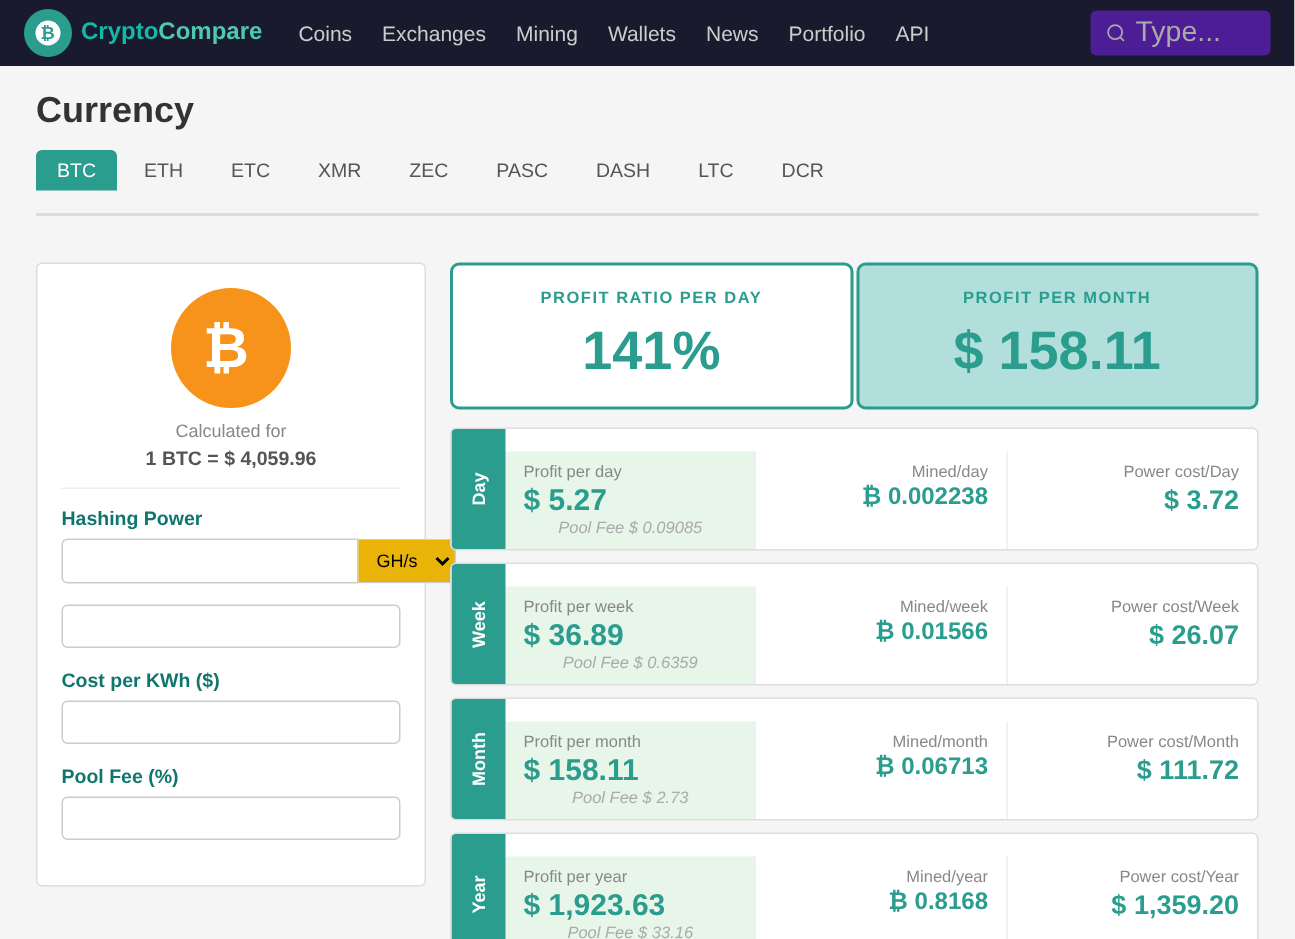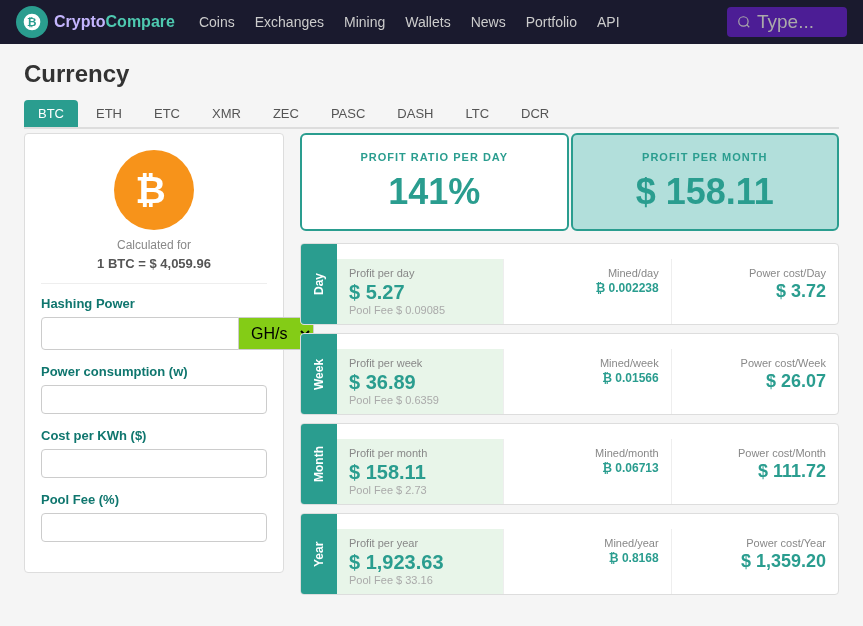--- a/index.html
+++ b/index.html
@@ -20,21 +20,21 @@
     }
     .nav-logo-circle {
       width: 32px; height: 32px;
       border-radius: 50%;
       background: #2a9d8f;
       display: flex; align-items: center; justify-content: center;
       margin-right: 6px;
     }
     .nav-logo-circle svg { width: 20px; height: 20px; }
     .nav-logo-text { color: white; font-size: 16px; font-weight: bold; }
-    .nav-logo-text span { color: #c4b5fd; }
+    .nav-logo-text span { color: #14b8a6; }
     .nav-links { display: flex; gap: 20px; flex: 1; }
     .nav-links a {
       color: #ccc;
       text-decoration: none;
       font-size: 14px;
     }
     .nav-search {
       display: flex;
       align-items: center;
       background: #4c1d95;
@@ -52,23 +52,23 @@
       font-size: 24px;
       color: #333;
       font-weight: bold;
       margin-bottom: 12px;
     }
 
     
     .currency-tabs {
       display: flex;
       gap: 4px;
-      margin-bottom: 4px;
+      margin-bottom: 31px;
       border-bottom: 2px solid #ddd;
-      padding-bottom: 0;
+      padding-bottom: 15px;
     }
     .currency-tab {
       padding: 6px 14px;
       border-radius: 4px 4px 0 0;
       cursor: pointer;
       color: #555;
       font-size: 13px;
       background: transparent;
       border: none;
     }
@@ -137,22 +137,22 @@
       border-radius: 4px 0 0 4px;
       padding: 6px 10px;
       font-size: 13px;
       outline: none;
     }
     .input-group select {
       border: 1px solid #ccc;
       border-left: none;
       border-radius: 0 4px 4px 0;
       padding: 6px 8px;
-      background: #84cc16;
-      font-size: 16px;
+      background: #eab308;
+      font-size: 12px;
       cursor: pointer;
     }
     .solo-input {
       width: 100%;
       border: 1px solid #ccc;
       border-radius: 4px;
       padding: 6px 10px;
       font-size: 13px;
       outline: none;
       margin-bottom: 14px;
@@ -237,32 +237,32 @@
       color: #888;
       margin-bottom: 2px;
       text-align: right;
     }
     .cell-value {
       font-size: 18px;
       font-weight: bold;
       color: #2a9d8f;
       text-align: right;
     }
-    .cell-value.bitcoin { font-size: 12px; }
+    .cell-value.bitcoin { font-size: 16px; }
     .cell-sub {
       font-size: 11px;
       color: #aaa;
       text-align: right;
     }
     .profit-main {
       text-align: left;
     }
     .profit-main .cell-label { text-align: left; }
     .profit-main .cell-value { text-align: left; font-size: 20px; }
-    .profit-main .cell-sub { text-align: left; }
+    .profit-main .cell-sub { text-align: center; font-style: italic; }
   </style>
 </head>
 <body>
 
 <nav>
   <div class="nav-logo">
     <div class="nav-logo-circle">
       <svg viewBox="0 0 24 24" fill="white">
           <circle cx="12" cy="12" r="10"></circle>
           <text x="6" y="17" font-size="14" fill="#2a9d8f" font-weight="bold">₿</text>
@@ -324,21 +324,20 @@
       <div class="field-label">Hashing Power</div>
       <div class="input-group">
         <input type="text" style="">
         <select>
           <option>GH/s</option>
           <option>TH/s</option>
           <option>MH/s</option>
         </select>
       </div>
 
-      <div class="field-label">Power consumption (w)</div>
       <input type="text" class="solo-input" style="">
 
       <div class="field-label">Cost per KWh ($)</div>
       <input type="text" class="solo-input" style="">
 
       <div class="field-label">Pool Fee (%)</div>
       <input type="text" class="solo-input" style="">
     </div>
 
     <div class="right-panel">

